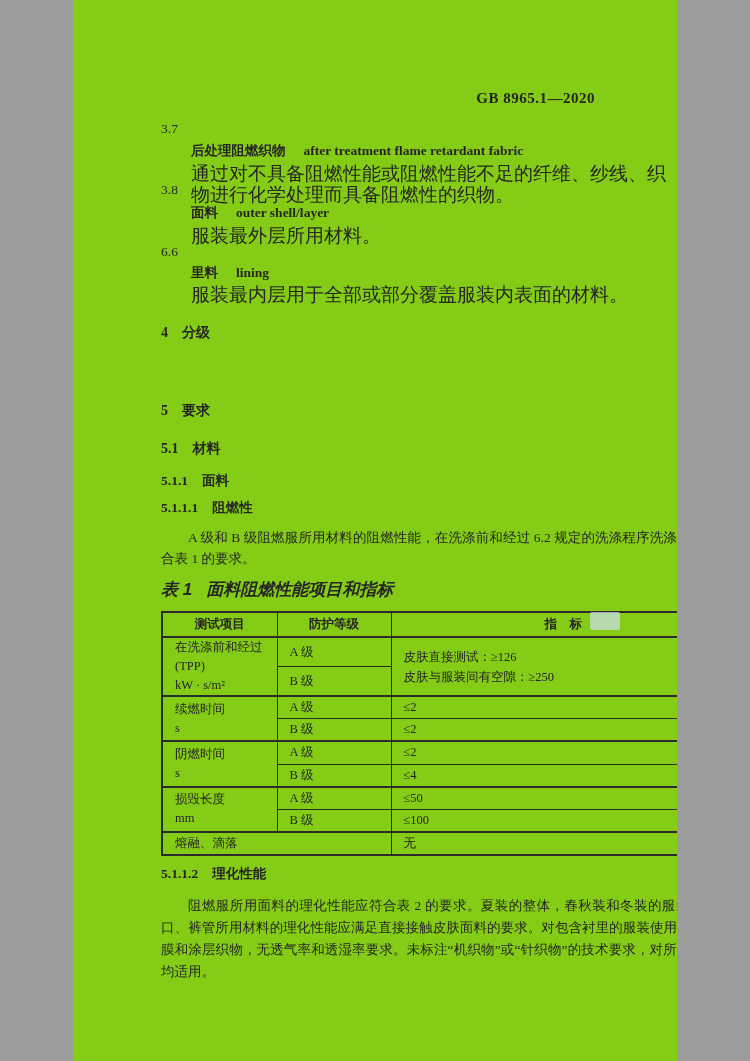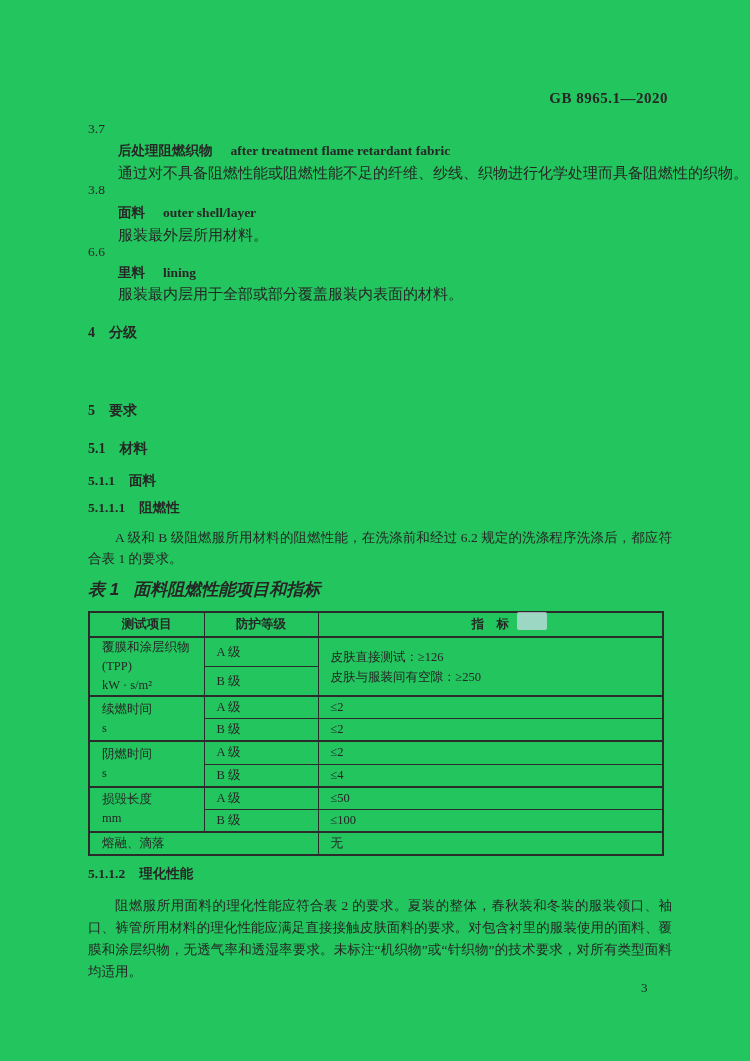--- a/index.html
+++ b/index.html
@@ -1,23 +1,23 @@
 <!DOCTYPE html>
 <html><head>
 <meta charset="utf-8">
 <style>
   html,body{margin:0;padding:0;background:#9c9c9c;}
   .page{
-    position:relative;width:750px;height:1061px;margin:0 auto;
-    background:#22c55e;overflow:hidden;
+    position:relative;width:604px;height:1061px;margin:0 auto;
+    background:#84cc16;overflow:hidden;
     font-family:"Liberation Serif","DejaVu Serif",serif;
     color:#262626;
   }
   .abs{position:absolute;}
-  .body-text{font-size:15px;line-height:21px;}
+  .body-text{font-size:19px;line-height:21px;}
   .clause-num{left:88px;font-size:13.5px;}
   .term-line{left:118px;font-size:13.5px;white-space:nowrap;}
   .term-zh{font-family:"Liberation Sans","DejaVu Sans",sans-serif;font-weight:bold;}
   .term-en{font-weight:bold;margin-left:18px;}
   .heading{left:88px;font-family:Liberation Serif, serif;
     font-weight:bold;font-size:14px;white-space:nowrap;}
   .heading .num{display:inline-block;margin-right:14px;}
   .para{left:88px;width:584px;font-size:13.5px;text-align:justify;
     text-indent:2em;}
   .doc-code{right:82px;top:90px;font-size:15px;font-weight:bold;letter-spacing:0.5px;}
@@ -99,21 +99,21 @@
       <thead>
         <tr>
           <th>测试项目</th>
           <th>防护等级</th>
           <th>指　标</th>
         </tr>
       </thead>
       <tbody>
         <tr class="grp">
           <td rowspan="2" class="two-line">
-            <span>覆膜和涂层织物(TPP)</span>
+            <span>在洗涤前和经过(TPP)</span>
             <span>kW · s/m²</span>
           </td>
           <td>A 级</td>
           <td rowspan="2" class="ind-merged">
             <span>皮肤直接测试：≥126</span>
             <span>皮肤与服装间有空隙：≥250</span>
           </td>
         </tr>
         <tr>
           <td>B 级</td>

